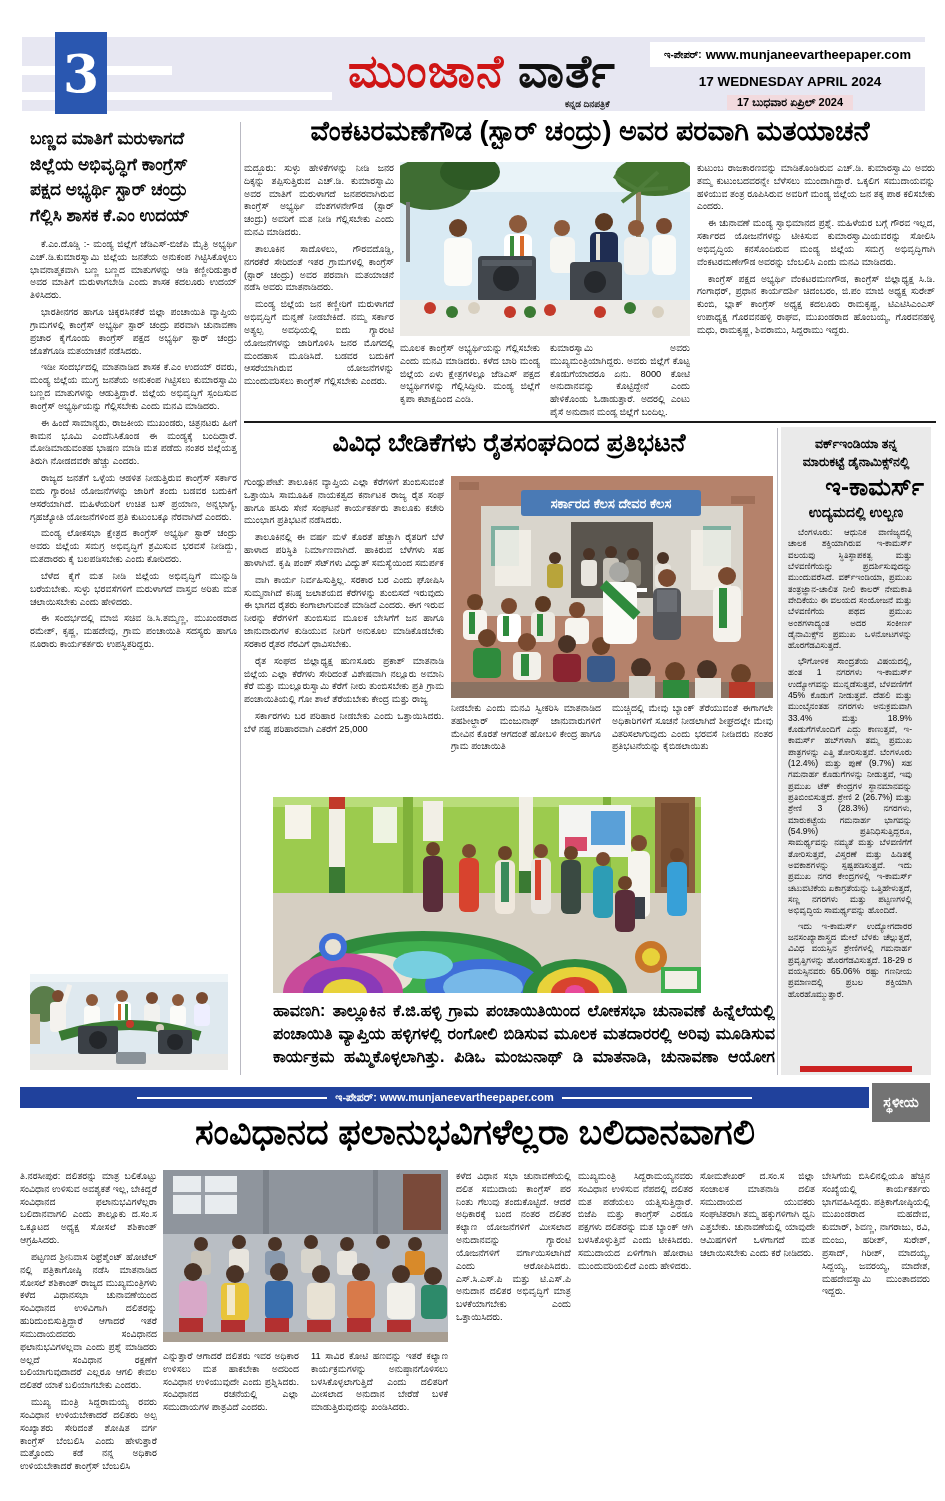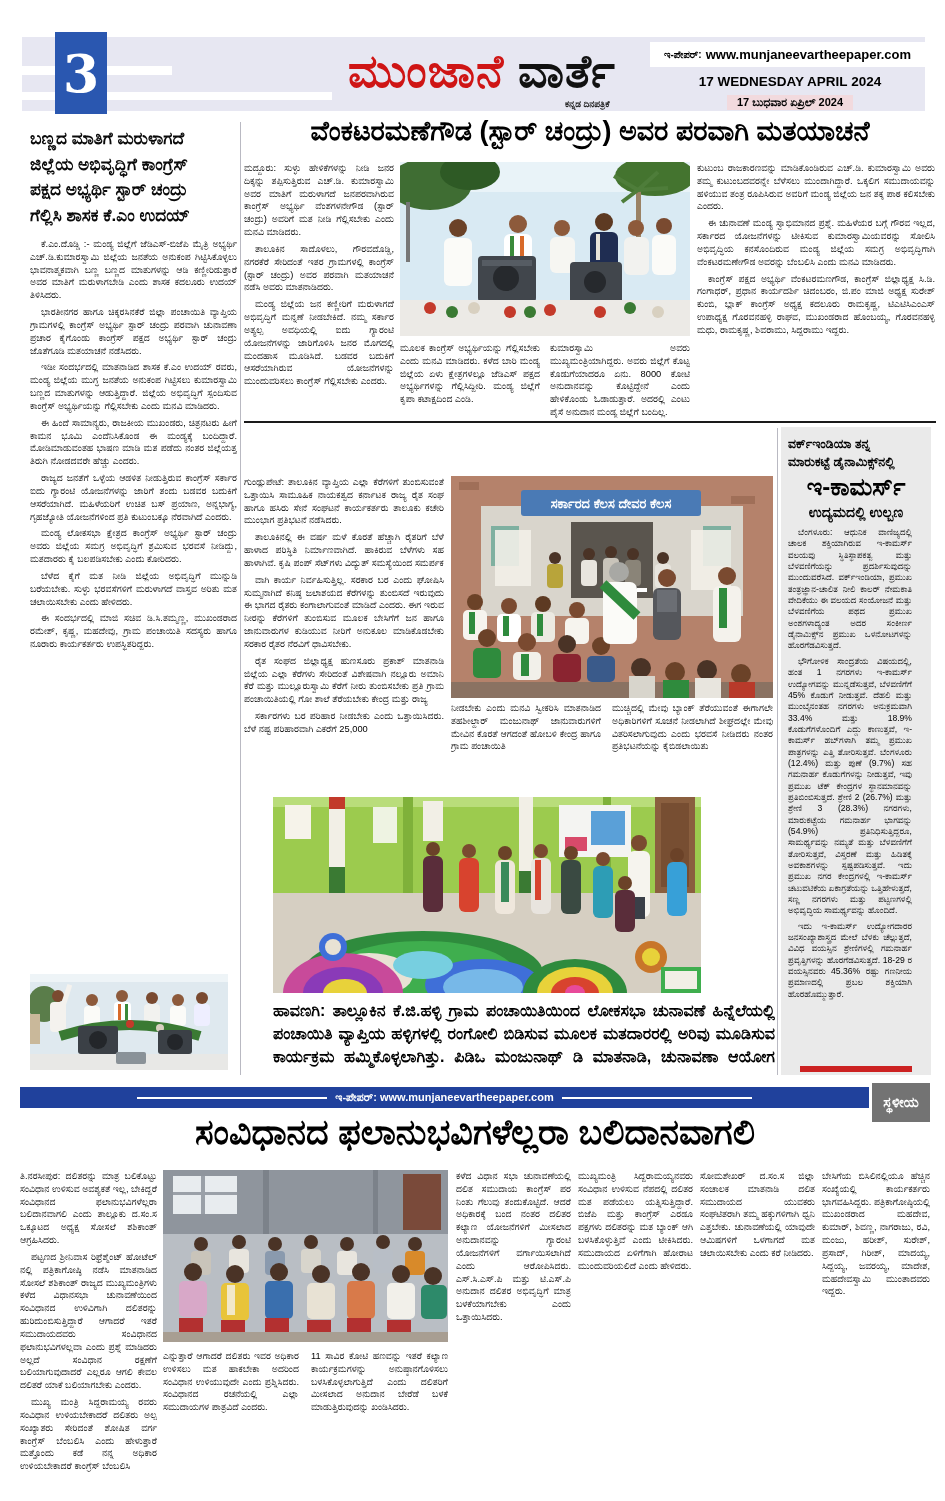--- a/index.html
+++ b/index.html
@@ -27,22 +27,22 @@
   .hl-local{font-size:35px;font-weight:800;text-align:center;white-space:nowrap;}
   
   .col{font-size:9.3px;line-height:1.38;text-align:justify;overflow:hidden;}
   .col p{margin:0 0 4px 0;text-indent:11px;}
   .col p.nofirst{text-indent:0;}
   .smallcol{font-size:9.3px;line-height:1.38;text-align:justify;overflow:hidden;}
   .vrule{width:1px;background:#b9b9c2;}
   .hrule{height:2px;background:#1a1a1a;}
   
   .ecom{background:#eaeaea;padding:8px 7px;box-sizing:border-box;overflow:hidden;}
-  .ecom .h1{font-size:12.5px;font-weight:800;text-align:left;line-height:1.45;}
-  .ecom .big{font-size:24px;font-weight:800;text-align:center;line-height:1.2;margin:2px 0;}
+  .ecom .h1{font-size:12.5px;font-weight:800;text-align:center;line-height:1.45;}
+  .ecom .big{font-size:24px;font-weight:800;text-align:right;line-height:1.2;margin:2px 0;}
   .ecom .sub{font-size:14px;font-weight:800;text-align:center;margin-bottom:6px;}
   .ecom .body{font-size:8.6px;line-height:1.32;text-align:justify;}
   .ecom .body p{margin:0 12px 4px 0;text-indent:10px;}
   .redbar{height:6px;background:#cc2222;}
   
   .local-bar{background:#20419c;color:#fff;display:flex;align-items:center;justify-content:center;gap:8px;}
   .local-bar .line{height:2px;background:#fff;flex:1;max-width:190px;}
   .local-bar .txt{font-size:11px;font-weight:bold;white-space:nowrap;}
   .local-tag{background:#737373;color:#fff;display:flex;align-items:center;justify-content:center;
              font-size:14px;font-weight:800;}
@@ -177,20 +177,21 @@
   <div class="abs smallcol" style="left:550px;top:342px;width:140px;height:76px;">ಕುಮಾರಸ್ವಾಮಿ ಅವರು ಮುಖ್ಯಮಂತ್ರಿಯಾಗಿದ್ದರು. ಅವರು ಜಿಲ್ಲೆಗೆ ಕೊಟ್ಟ ಕೊಡುಗೆಯಾದರೂ ಏನು. 8000 ಕೋಟಿ ಅನುದಾನವನ್ನು ಕೊಟ್ಟಿದ್ದೇನೆ ಎಂದು ಹೇಳಿಕೊಂಡು ಓಡಾಡುತ್ತಾರೆ. ಅದರಲ್ಲಿ ಎಂಟು ಪೈಸೆ ಅನುದಾನ ಮಂಡ್ಯ ಜಿಲ್ಲೆಗೆ ಬಂದಿಲ್ಲ.</div>
 
   <div class="abs col" style="left:697px;top:162px;width:238px;height:256px;">
     <p class="nofirst">ಕುಟುಂಬ ರಾಜಕಾರಣವನ್ನು ಮಾಡಿಕೊಂಡಿರುವ ಎಚ್.ಡಿ. ಕುಮಾರಸ್ವಾಮಿ ಅವರು ತಮ್ಮ ಕುಟುಂಬದವರನ್ನೇ ಬೆಳೆಸಲು ಮುಂದಾಗಿದ್ದಾರೆ. ಒಕ್ಕಲಿಗ ಸಮುದಾಯವನ್ನು ಹಳಿಯುವ ತಂತ್ರ ರೂಪಿಸಿರುವ ಅವರಿಗೆ ಮಂಡ್ಯ ಜಿಲ್ಲೆಯ ಜನ ತಕ್ಕ ಪಾಠ ಕಲಿಸಬೇಕು ಎಂದರು.</p>
     <p>ಈ ಚುನಾವಣೆ ಮಂಡ್ಯ ಸ್ವಾಭಿಮಾನದ ಪ್ರಶ್ನೆ. ಮಹಿಳೆಯರ ಬಗ್ಗೆ ಗೌರವ ಇಲ್ಲದ, ಸರ್ಕಾರದ ಯೋಜನೆಗಳನ್ನು ಟೀಕಿಸುವ ಕುಮಾರಸ್ವಾಮಿಯವರನ್ನು ಸೋಲಿಸಿ ಅಭಿವೃದ್ಧಿಯ ಕನಸೊಂದಿರುವ ಮಂಡ್ಯ ಜಿಲ್ಲೆಯ ಸಮಗ್ರ ಅಭಿವೃದ್ಧಿಗಾಗಿ ವೆಂಕಟರಮಣೇಗೌಡ ಅವರನ್ನು ಬೆಂಬಲಿಸಿ ಎಂದು ಮನವಿ ಮಾಡಿದರು.</p>
     <p>ಕಾಂಗ್ರೆಸ್ ಪಕ್ಷದ ಅಭ್ಯರ್ಥಿ ವೆಂಕಟರಮಣಗೌಡ, ಕಾಂಗ್ರೆಸ್ ಜಿಲ್ಲಾಧ್ಯಕ್ಷ ಸಿ.ಡಿ. ಗಂಗಾಧರ್, ಪ್ರಧಾನ ಕಾರ್ಯದರ್ಶಿ ಚಿದಂಬರಂ, ಜಿ.ಪಂ ಮಾಜಿ ಅಧ್ಯಕ್ಷ ಸುರೇಶ್ ಕುಂಬಿ, ಬ್ಲಾಕ್ ಕಾಂಗ್ರೆಸ್ ಅಧ್ಯಕ್ಷ ಕದಲೂರು ರಾಮಕೃಷ್ಣ, ಟಿಎಟಿಸಿಎಂಎಸ್ ಉಪಾಧ್ಯಕ್ಷ ಗೊರವನಹಳ್ಳಿ ರಾಘವ, ಮುಖಂಡರಾದ ಹೊಂಬಯ್ಯ, ಗೊರವನಹಳ್ಳಿ ಮಧು, ರಾಮಕೃಷ್ಣ, ಶಿವರಾಮು, ಸಿದ್ದರಾಮು ಇದ್ದರು.</p>
   </div>
 
   <div class="abs hrule" style="left:244px;top:421px;width:692px;"></div>
 
+  <div class="abs hl-protest" style="left:244px;top:428px;width:530px;">ವಿವಿಧ ಬೇಡಿಕೆಗಳು ರೈತಸಂಘದಿಂದ ಪ್ರತಿಭಟನೆ</div>
   <div class="abs col" style="left:244px;top:476px;width:200px;height:316px;">
     <p class="nofirst">ಗುಂಡ್ಲುಪೇಟೆ: ತಾಲೂಕಿನ ವ್ಯಾಪ್ತಿಯ ಎಲ್ಲಾ ಕೆರೆಗಳಿಗೆ ತುಂಬಿಸುವಂತೆ ಒತ್ತಾಯಿಸಿ ಸಾಮೂಹಿಕ ನಾಯಕತ್ವದ ಕರ್ನಾಟಕ ರಾಜ್ಯ ರೈತ ಸಂಘ ಹಾಗೂ ಹಸಿರು ಸೇನೆ ಸಂಘಟನೆ ಕಾರ್ಯಕರ್ತರು ತಾಲೂಕು ಕಚೇರಿ ಮುಂಭಾಗ ಪ್ರತಿಭಟನೆ ನಡೆಸಿದರು.</p>
     <p>ತಾಲೂಕಿನಲ್ಲಿ ಈ ವರ್ಷ ಮಳೆ ಕೊರತೆ ಹೆಚ್ಚಾಗಿ ರೈತರಿಗೆ ಬೆಳೆ ಹಾಳಾದ ಪರಿಸ್ಥಿತಿ ನಿರ್ಮಾಣವಾಗಿದೆ. ಹಾಕಿರುವ ಬೆಳೆಗಳು ಸಹ ಹಾಳಾಗಿವೆ. ಕೃಷಿ ಪಂಪ್ ಸೆಟ್‌ಗಳು ವಿದ್ಯುತ್ ಸಮಸ್ಯೆಯಿಂದ ಸಮರ್ಪಕ</p>
     <p>ವಾಗಿ ಕಾರ್ಯ ನಿರ್ವಹಿಸುತ್ತಿಲ್ಲ. ಸರಕಾರ ಬರ ಎಂದು ಘೋಷಿಸಿ ಸುಮ್ಮನಾಗಿದೆ ಕನಿಷ್ಠ ಜಲಾಶಯದ ಕೆರೆಗಳನ್ನು ತುಂಬಿಸದೆ ಇರುವುದು ಈ ಭಾಗದ ರೈತರು ಕಂಗಾಲಾಗುವಂತೆ ಮಾಡಿದೆ ಎಂದರು. ಈಗ ಇರುವ ನೀರನ್ನು ಕೆರೆಗಳಿಗೆ ತುಂಬಿಸುವ ಮೂಲಕ ಬೇಸಿಗೆಗೆ ಜನ ಹಾಗೂ ಜಾನುವಾರುಗಳ ಕುಡಿಯುವ ನೀರಿಗೆ ಅನುಕೂಲ ಮಾಡಿಕೊಡಬೇಕು ಸರಕಾರ ರೈತರ ನೆರವಿಗೆ ಧಾವಿಸಬೇಕು.</p>
     <p>ರೈತ ಸಂಘದ ಜಿಲ್ಲಾಧ್ಯಕ್ಷ ಹುಣಸೂರು ಪ್ರಕಾಶ್ ಮಾತನಾಡಿ ಜಿಲ್ಲೆಯ ಎಲ್ಲಾ ಕೆರೆಗಳು ಸೇರಿದಂತೆ ವಿಶೇಷವಾಗಿ ನಲ್ಲೂರು ಅಮಾನಿ ಕೆರೆ ಮತ್ತು ಮುಲ್ಲೂರುಸ್ವಾಮಿ ಕೆರೆಗೆ ನೀರು ತುಂಬಿಸಬೇಕು ಪ್ರತಿ ಗ್ರಾಮ ಪಂಚಾಯಿತಿಯಲ್ಲಿ ಗೋ ಶಾಲೆ ತೆರೆಯಬೇಕು ಕೇಂದ್ರ ಮತ್ತು ರಾಜ್ಯ</p>
     <p>ಸರ್ಕಾರಗಳು ಬರ ಪರಿಹಾರ ನೀಡಬೇಕು ಎಂದು ಒತ್ತಾಯಿಸಿದರು. ಬೆಳೆ ನಷ್ಟ ಪರಿಹಾರವಾಗಿ ಎಕರೆಗೆ 25,000</p>
   </div>
 
   <svg class="abs photo" style="left:451px;top:476px;" width="322" height="222" viewBox="0 0 322 222">
     <rect width="322" height="222" fill="#b5826b"></rect>
@@ -267,21 +268,21 @@
   <div class="abs vrule" style="left:777px;top:428px;height:647px;"></div>
 
   <div class="abs ecom" style="left:781px;top:427px;width:150px;height:648px;">
     <div class="h1">ವರ್ಕ್‌ಇಂಡಿಯಾ ತನ್ನ</div>
     <div class="h1">ಮಾರುಕಟ್ಟೆ ಡೈನಾಮಿಕ್ಸ್‌ನಲ್ಲಿ</div>
     <div class="big">ಇ-ಕಾಮರ್ಸ್</div>
     <div class="sub">ಉದ್ಯಮದಲ್ಲಿ ಉಲ್ಬಣ</div>
     <div class="body">
       <p>ಬೆಂಗಳೂರು: ಆಧುನಿಕ ವಾಣಿಜ್ಯದಲ್ಲಿ ಚಾಲಕ ಶಕ್ತಿಯಾಗಿರುವ ಇ-ಕಾಮರ್ಸ್ ವಲಯವು ಸ್ಥಿತಿಸ್ಥಾಪಕತ್ವ ಮತ್ತು ಬೆಳವಣಿಗೆಯನ್ನು ಪ್ರದರ್ಶಿಸುವುದನ್ನು ಮುಂದುವರೆಸಿದೆ. ವರ್ಕ್‌ಇಂಡಿಯಾ, ಪ್ರಮುಖ ತಂತ್ರಜ್ಞಾನ-ಚಾಲಿತ ನೀಲಿ ಕಾಲರ್ ನೇಮಕಾತಿ ವೇದಿಕೆಯು ಈ ವಲಯದ ಸಂಯೋಜನೆ ಮತ್ತು ಬೆಳವಣಿಗೆಯ ಪಥದ ಪ್ರಮುಖ ಅಂಶಗಳಾದ್ಯಂತ ಅದರ ಸಂಕೀರ್ಣ ಡೈನಾಮಿಕ್ಸ್‌ನ ಪ್ರಮುಖ ಒಳನೋಟಗಳನ್ನು ಹೊರಗೆಡವಿಸುತ್ತದೆ.</p>
       <p>ಭೌಗೋಳಿಕ ಸಾಂದ್ರತೆಯ ವಿಷಯದಲ್ಲಿ, ಹಂತ 1 ನಗರಗಳು ಇ-ಕಾಮರ್ಸ್ ಉದ್ಯೋಗವನ್ನು ಮುನ್ನಡೆಸುತ್ತವೆ, ಬೆಳವಣಿಗೆಗೆ 45% ಕೊಡುಗೆ ನೀಡುತ್ತವೆ. ದೆಹಲಿ ಮತ್ತು ಮುಂಬೈನಂತಹ ನಗರಗಳು ಅನುಕ್ರಮವಾಗಿ 33.4% ಮತ್ತು 18.9% ಕೊಡುಗೆಗಳೊಂದಿಗೆ ಎದ್ದು ಕಾಣುತ್ತವೆ, ಇ-ಕಾಮರ್ಸ್ ಹಬ್‌ಗಳಾಗಿ ತಮ್ಮ ಪ್ರಮುಖ ಪಾತ್ರಗಳನ್ನು ಎತ್ತಿ ತೋರಿಸುತ್ತವೆ. ಬೆಂಗಳೂರು (12.4%) ಮತ್ತು ಪುಣೆ (9.7%) ಸಹ ಗಮನಾರ್ಹ ಕೊಡುಗೆಗಳನ್ನು ನೀಡುತ್ತವೆ, ಇವು ಪ್ರಮುಖ ಟೆಕ್ ಕೇಂದ್ರಗಳ ಸ್ಥಾನಮಾನವನ್ನು ಪ್ರತಿಬಿಂಬಿಸುತ್ತದೆ. ಶ್ರೇಣಿ 2 (26.7%) ಮತ್ತು ಶ್ರೇಣಿ 3 (28.3%) ನಗರಗಳು, ಮಾರುಕಟ್ಟೆಯ ಗಮನಾರ್ಹ ಭಾಗವನ್ನು (54.9%) ಪ್ರತಿನಿಧಿಸುತ್ತಿದ್ದರೂ, ಸಾಮರ್ಥ್ಯವನ್ನು ನಮ್ಯತೆ ಮತ್ತು ಬೆಳವಣಿಗೆಗೆ ತೋರಿಸುತ್ತವೆ, ವಿಸ್ತರಣೆ ಮತ್ತು ಹಿಡಿತಕ್ಕೆ ಅವಕಾಶಗಳನ್ನು ಸ್ಪಷ್ಟಪಡಿಸುತ್ತವೆ. ಇದು ಪ್ರಮುಖ ನಗರ ಕೇಂದ್ರಗಳಲ್ಲಿ ಇ-ಕಾಮರ್ಸ್ ಚಟುವಟಿಕೆಯ ಏಕಾಗ್ರತೆಯನ್ನು ಒತ್ತಿಹೇಳುತ್ತದೆ, ಸಣ್ಣ ನಗರಗಳು ಮತ್ತು ಪಟ್ಟಣಗಳಲ್ಲಿ ಅಭಿವೃದ್ಧಿಯ ಸಾಮರ್ಥ್ಯವನ್ನು ಹೊಂದಿದೆ.</p>
-      <p>ಇದು ಇ-ಕಾಮರ್ಸ್ ಉದ್ಯೋಗದಾರರ ಜನಸಂಖ್ಯಾಶಾಸ್ತ್ರದ ಮೇಲೆ ಬೆಳಕು ಚೆಲ್ಲುತ್ತದೆ, ವಿವಿಧ ವಯಸ್ಸಿನ ಶ್ರೇಣಿಗಳಲ್ಲಿ ಗಮನಾರ್ಹ ಪ್ರವೃತ್ತಿಗಳನ್ನು ಹೊರಗೆಡವಿಸುತ್ತದೆ. 18-29 ರ ವಯಸ್ಸಿನವರು 45.36% ರಷ್ಟು ಗಣನೀಯ ಪ್ರಮಾಣದಲ್ಲಿ ಪ್ರಬಲ ಶಕ್ತಿಯಾಗಿ ಹೊರಹೊಮ್ಮುತ್ತಾರೆ.</p>
+      <p>ಇದು ಇ-ಕಾಮರ್ಸ್ ಉದ್ಯೋಗದಾರರ ಜನಸಂಖ್ಯಾಶಾಸ್ತ್ರದ ಮೇಲೆ ಬೆಳಕು ಚೆಲ್ಲುತ್ತದೆ, ವಿವಿಧ ವಯಸ್ಸಿನ ಶ್ರೇಣಿಗಳಲ್ಲಿ ಗಮನಾರ್ಹ ಪ್ರವೃತ್ತಿಗಳನ್ನು ಹೊರಗೆಡವಿಸುತ್ತದೆ. 18-29 ರ ವಯಸ್ಸಿನವರು 65.06% ರಷ್ಟು ಗಣನೀಯ ಪ್ರಮಾಣದಲ್ಲಿ ಪ್ರಬಲ ಶಕ್ತಿಯಾಗಿ ಹೊರಹೊಮ್ಮುತ್ತಾರೆ.</p>
     </div>
   </div>
   <div class="abs redbar" style="left:800px;top:1066px;width:112px;"></div>
 
   <svg class="abs photo" style="left:273px;top:797px;" width="428" height="196" viewBox="0 0 428 196">
     <rect width="428" height="196" fill="#d6cfc2"></rect>
     <rect width="428" height="96" fill="#9ccb4e"></rect>
     <rect x="0" y="0" width="428" height="10" fill="#b9dd7a"></rect>
     <rect x="130" y="0" width="10" height="96" fill="#7fb13a"></rect>
       <rect x="330" y="0" width="8" height="96" fill="#7fb13a"></rect>

